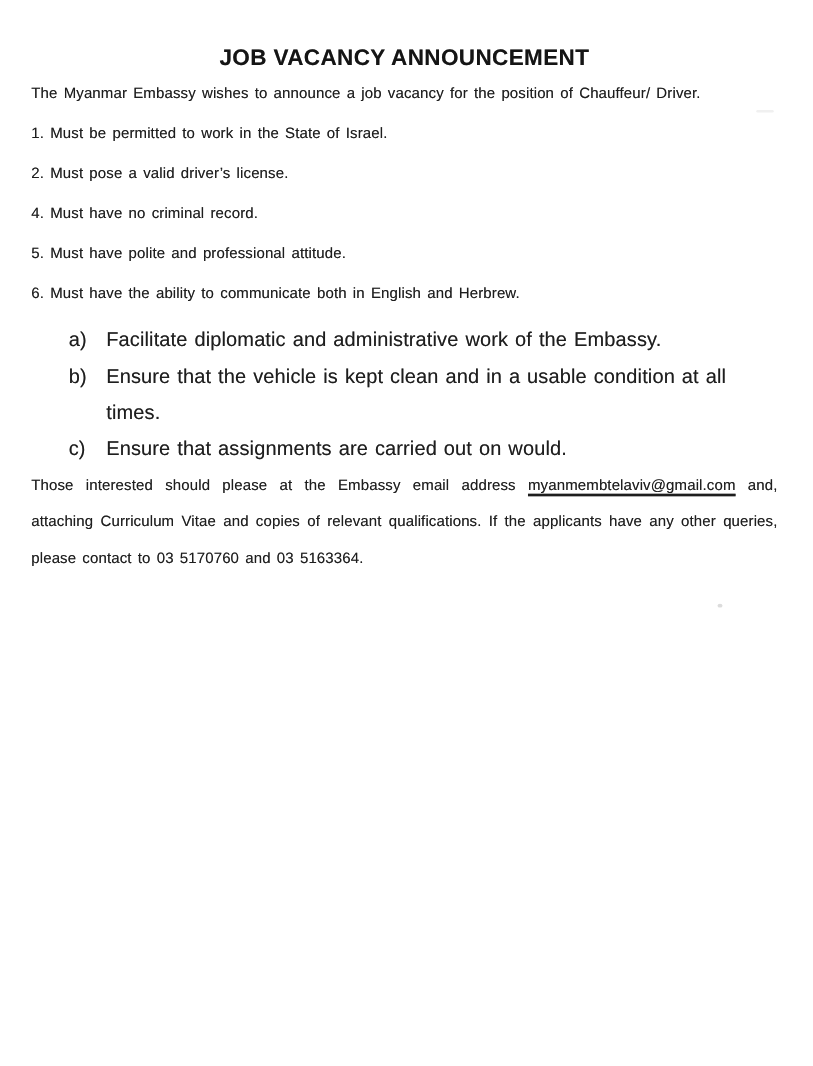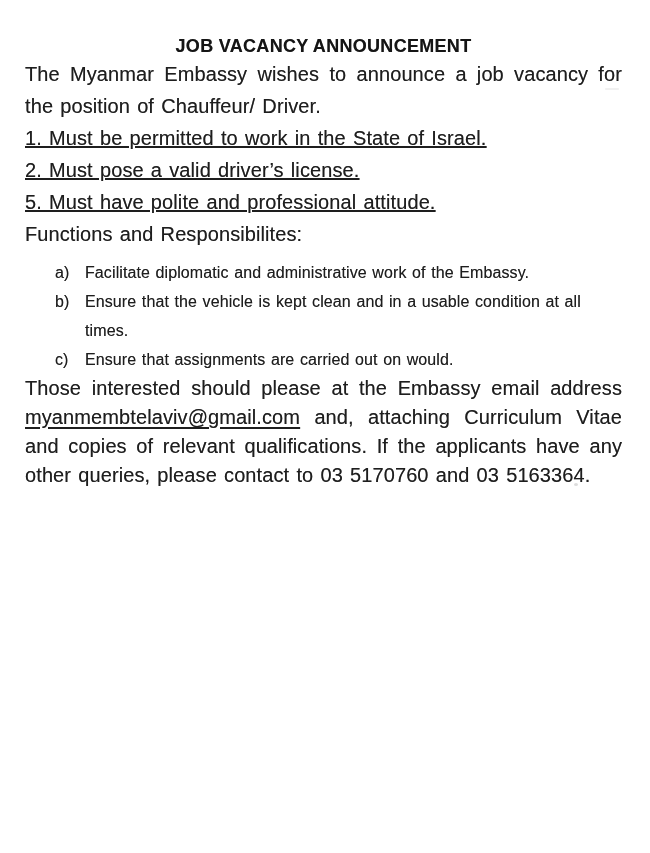--- a/index.html
+++ b/index.html
@@ -25,29 +25,29 @@
     padding-top: 4px;
     font-size: 18px;
     line-height: 24px;
     font-weight: 700;
     text-align: center;
     letter-spacing: 0.3px;
     color: #151515;
   }
   p.para {
     margin: 0;
-    font-size: 20px;
+    font-size: 12px;
     line-height: 32px;
     word-spacing: 1.5px;
     letter-spacing: 0.1px;
   }
   .justify { text-align: justify; }
   .intro   { margin-top: 28px; }
   .q-heading { margin-top: 13px; }
-  .q-item  { margin-top: 9px; text-decoration: underline; }
+  .q-item  { margin-top: 9px; }
   .fn-heading { margin-top: 9px; }
   .fn-list {
     margin-top: 8px;
     padding-left: 30px;
     font-size: 16px;
     line-height: 29px;
     word-spacing: 1px;
     letter-spacing: 0.1px;
   }
   .fn-item { display: flex; }
@@ -82,23 +82,24 @@
 <div class="page">
   <div class="content">
 
     <h1 class="doc-title">JOB VACANCY ANNOUNCEMENT</h1>
 
     <p class="para intro justify">The Myanmar Embassy wishes to announce a job vacancy for the position of Chauffeur/ Driver.</p>
 
 
     <p class="para q-item">1. Must be permitted to work in the State of Israel.</p>
     <p class="para q-item">2. Must pose a valid driver’s license.</p>
+    <p class="para q-item">4. Must have no criminal record.</p>
     <p class="para q-item">5. Must have polite and professional attitude.</p>
+    <p class="para q-item">6. Must have the ability to communicate both in English and Herbrew.</p>
 
-    <p class="para fn-heading">Functions and Responsibilites:</p>
 
     <div class="fn-list">
       <div class="fn-item">
         <span class="fn-marker">a)</span>
         <span class="fn-text">Facilitate diplomatic and administrative work of the Embassy.</span>
       </div>
       <div class="fn-item">
         <span class="fn-marker">b)</span>
         <span class="fn-text">Ensure that the vehicle is kept clean and in a usable condition at all times.</span>
       </div>

